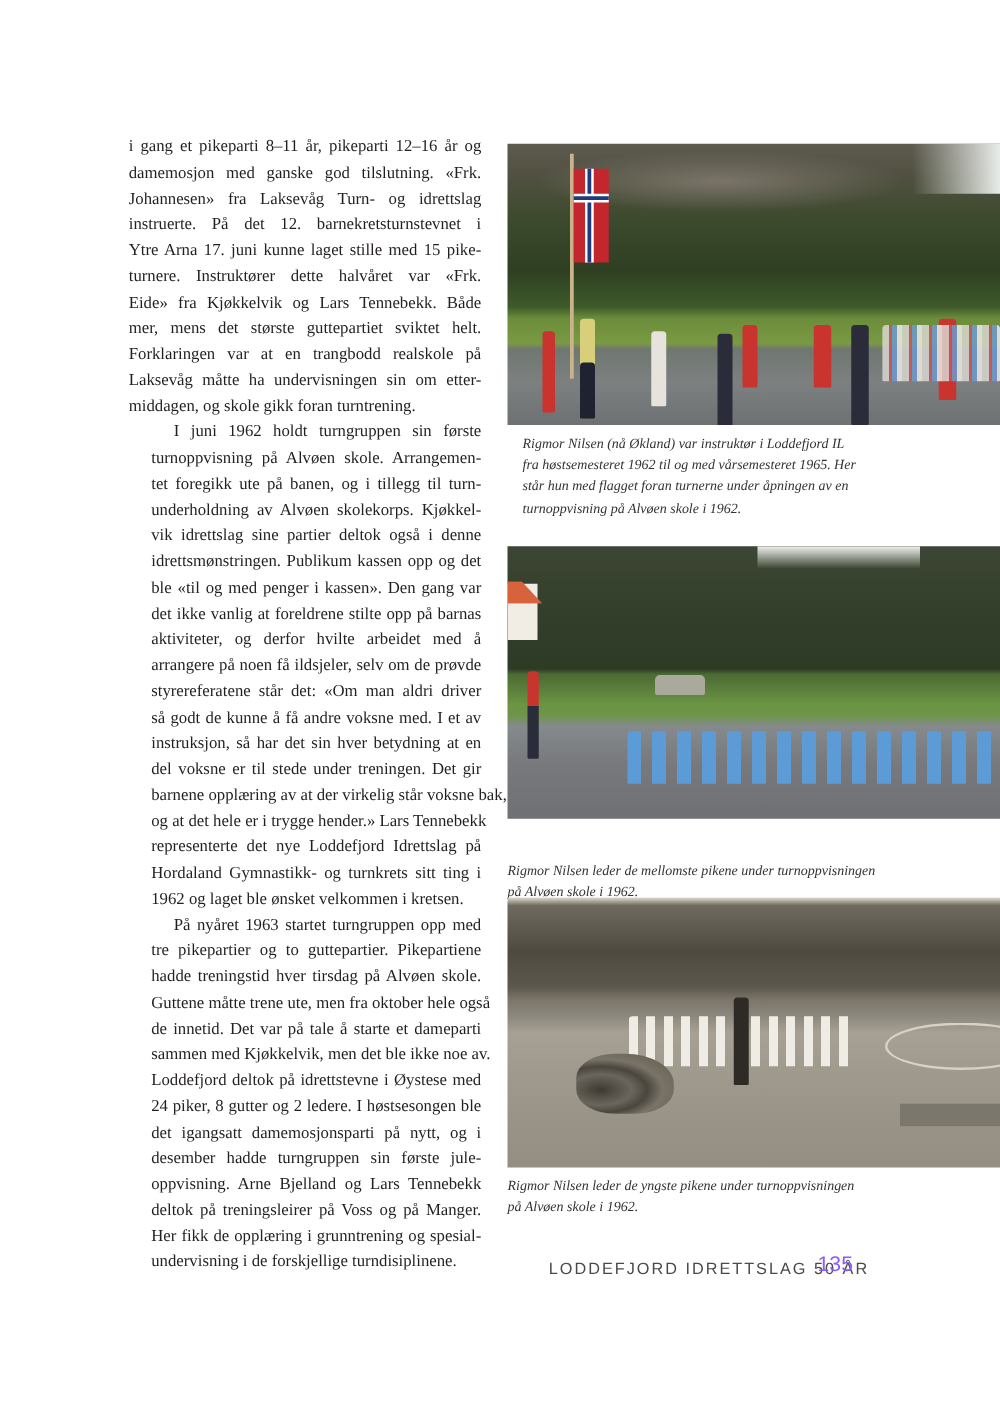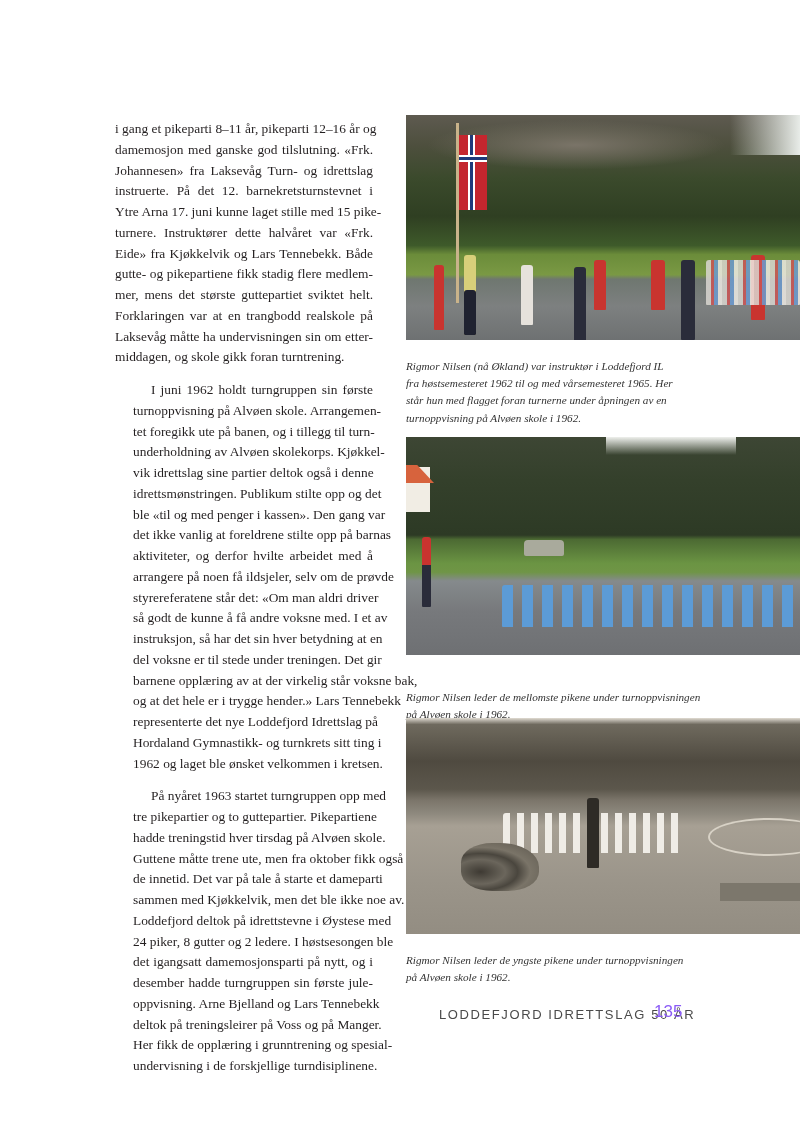--- a/index.html
+++ b/index.html
@@ -3,21 +3,21 @@
 <meta charset="utf-8">
 <style>
   html, body { margin: 0; padding: 0; background: #ffffff; }
   body { width: 800px; height: 1132px; position: relative; overflow: hidden; font-family: "Liberation Serif", "DejaVu Serif", serif; color: #231f20; }
 
   .body-col {
     position: absolute; left: 103px; top: 107px; width: 282px;
     font-size: 13.4px; line-height: 20.75px; text-align: justify;
     hyphens: manual;
   }
-  .body-col p { margin: 12px; }
+  .body-col p { margin: 0; }
   .body-col p.indent { text-indent: 18px; }
   .line { display: block; text-align: justify; text-align-last: justify; white-space: nowrap; overflow: visible; }
   .line.last { text-align-last: left; }
 
   .photo {
     position: absolute; left: 406px; width: 394px; overflow: hidden;
   }
   .caption {
     position: absolute; left: 406px; width: 380px;
     font-style: italic; font-size: 11.2px; line-height: 17.2px; color: #333;
@@ -71,52 +71,51 @@
 
 <div class="body-col">
   <p>
     <span class="line">i gang et pikeparti 8–11 år, pikeparti 12–16 år og</span>
     <span class="line">damemosjon med ganske god tilslutning. «Frk.</span>
     <span class="line">Johannesen» fra Laksevåg Turn- og idrettslag</span>
     <span class="line">instruerte. På det 12. barnekretsturnstevnet i</span>
     <span class="line">Ytre Arna 17. juni kunne laget stille med 15 pike-</span>
     <span class="line">turnere. Instruktører dette halvåret var «Frk.</span>
     <span class="line">Eide» fra Kjøkkelvik og Lars Tennebekk. Både</span>
-    <span class="line">gutte- og pikepartiene fikk stadig flere medlem-</span>
     <span class="line">mer, mens det største guttepartiet sviktet helt.</span>
     <span class="line">Forklaringen var at en trangbodd realskole på</span>
     <span class="line">Laksevåg måtte ha undervisningen sin om etter-</span>
     <span class="line last">middagen, og skole gikk foran turntrening.</span>
   </p>
   <p class="indent">
     <span class="line" style="padding-left:18px">I juni 1962 holdt turngruppen sin første</span>
     <span class="line">turnoppvisning på Alvøen skole. Arrangemen-</span>
     <span class="line">tet foregikk ute på banen, og i tillegg til turn-</span>
     <span class="line">underholdning av Alvøen skolekorps. Kjøkkel-</span>
     <span class="line">vik idrettslag sine partier deltok også i denne</span>
-    <span class="line">idrettsmønstringen. Publikum stilte opp og det</span>
+    <span class="line">idrettsmønstringen. Publikum kassen opp og det</span>
     <span class="line">ble «til og med penger i kassen». Den gang var</span>
     <span class="line">det ikke vanlig at foreldrene stilte opp på barnas</span>
     <span class="line">aktiviteter, og derfor hvilte arbeidet med å</span>
     <span class="line">arrangere på noen få ildsjeler, selv om de prøvde</span>
     <span class="line">styrereferatene står det: «Om man aldri driver</span>
     <span class="line">så godt de kunne å få andre voksne med. I et av</span>
     <span class="line">instruksjon, så har det sin hver betydning at en</span>
     <span class="line">del voksne er til stede under treningen. Det gir</span>
     <span class="line">barnene opplæring av at der virkelig står voksne bak,</span>
     <span class="line">og at det hele er i trygge hender.» Lars Tennebekk</span>
     <span class="line">representerte det nye Loddefjord Idrettslag på</span>
     <span class="line">Hordaland Gymnastikk- og turnkrets sitt ting i</span>
     <span class="line last">1962 og laget ble ønsket velkommen i kretsen.</span>
   </p>
   <p class="indent">
     <span class="line" style="padding-left:18px">På nyåret 1963 startet turngruppen opp med</span>
     <span class="line">tre pikepartier og to guttepartier. Pikepartiene</span>
     <span class="line">hadde treningstid hver tirsdag på Alvøen skole.</span>
-    <span class="line">Guttene måtte trene ute, men fra oktober fikk også</span>
+    <span class="line">Guttene måtte trene ute, men fra oktober hele også</span>
     <span class="line">de innetid. Det var på tale å starte et dameparti</span>
     <span class="line">sammen med Kjøkkelvik, men det ble ikke noe av.</span>
     <span class="line">Loddefjord deltok på idrettstevne i Øystese med</span>
     <span class="line">24 piker, 8 gutter og 2 ledere. I høstsesongen ble</span>
     <span class="line">det igangsatt damemosjonsparti på nytt, og i</span>
     <span class="line">desember hadde turngruppen sin første jule-</span>
     <span class="line">oppvisning. Arne Bjelland og Lars Tennebekk</span>
     <span class="line">deltok på treningsleirer på Voss og på Manger.</span>
     <span class="line">Her fikk de opplæring i grunntrening og spesial-</span>
     <span class="line last">undervisning i de forskjellige turndisiplinene.</span>
@@ -134,21 +133,21 @@
   <div class="fig" style="left:58px;top:140px;width:12px;height:80px;background:#d8cf7a;"></div>
   <div class="fig" style="left:58px;top:175px;width:12px;height:45px;background:#1f2230;"></div>
   <div class="fig" style="left:115px;top:150px;width:12px;height:60px;background:#e6e2dc;"></div>
   <div class="fig" style="left:168px;top:152px;width:12px;height:75px;background:#2a2c3a;"></div>
   <div class="fig" style="left:188px;top:145px;width:12px;height:50px;background:#c9342f;"></div>
   <div class="fig" style="left:245px;top:145px;width:14px;height:50px;background:#c9342f;"></div>
   <div class="fig" style="left:275px;top:145px;width:14px;height:80px;background:#2a2c3a;"></div>
   <div class="fig" style="left:345px;top:140px;width:14px;height:65px;background:#c9342f;"></div>
   <div class="fig" style="left:300px;top:145px;width:94px;height:45px;background:repeating-linear-gradient(to right,#d9d6d0 0 5px,#c55 5px 8px,#6c9ad0 8px 12px,#eeeae4 12px 16px);opacity:.85;"></div>
 </div>
-<div class="caption" style="top:358px;">
+<div class="caption" style="top:347px;margin-left:12px;">
   <div>Rigmor Nilsen (nå Økland) var instruktør i Loddefjord IL</div>
   <div>fra høstsemesteret 1962 til og med vårsemesteret 1965. Her</div>
   <div>står hun med flagget foran turnerne under åpningen av en</div>
   <div>turnoppvisning på Alvøen skole i 1962.</div>
 </div>
 
 <div class="photo" id="photo2">
   <div class="sky"></div>
   <div class="house"></div>
   <div class="roof"></div>
@@ -161,19 +160,19 @@
   <div>på Alvøen skole i 1962.</div>
 </div>
 
 <div class="photo" id="photo3">
   <div class="arc"></div>
   <div class="fig" style="left:97px;top:95px;width:180px;height:40px;background:repeating-linear-gradient(to right,#efece6 0 7px,rgba(0,0,0,0) 7px 14px);"></div>
   <div class="fig" style="left:181px;top:80px;width:12px;height:70px;background:#2e2b26;"></div>
   <div class="roll"></div>
   <div class="mat"></div>
 </div>
-<div class="caption" style="top:941px;margin-top:11px;">
+<div class="caption" style="top:941px;">
   <div>Rigmor Nilsen leder de yngste pikene under turnoppvisningen</div>
   <div>på Alvøen skole i 1962.</div>
 </div>
 
 <div class="footer-title">LODDEFJORD IDRETTSLAG 50 ÅR</div>
 <div class="page-num">135</div>
 
 </body></html>

